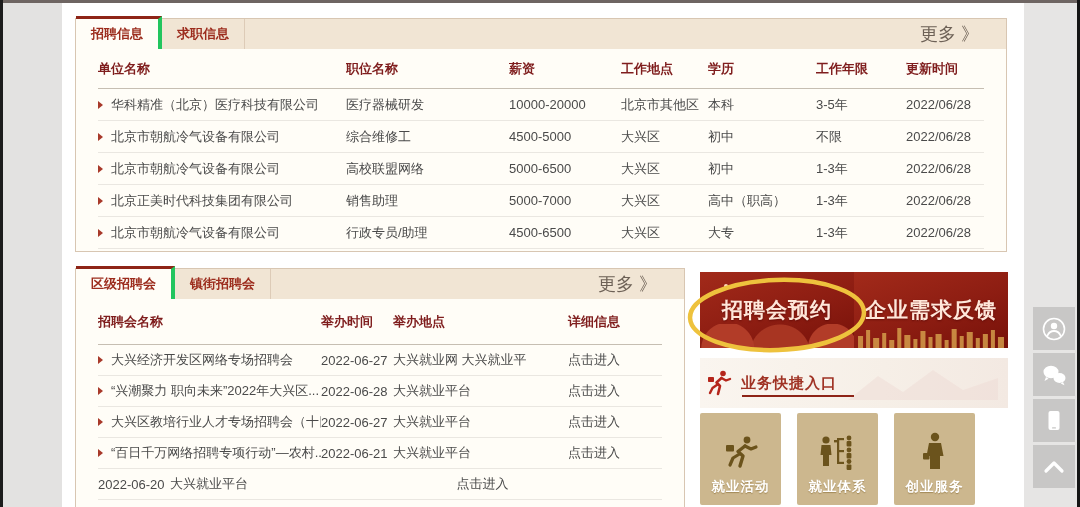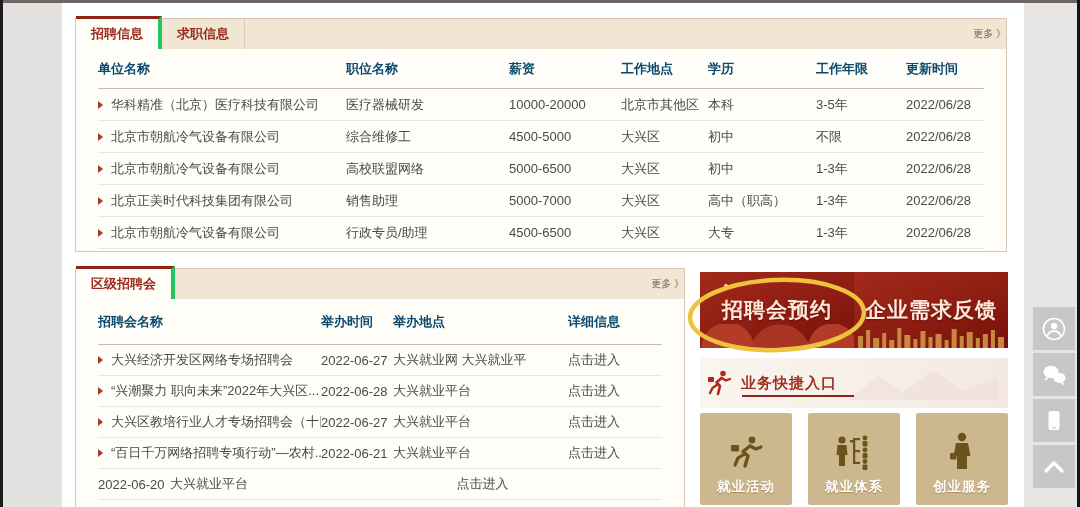--- a/index.html
+++ b/index.html
@@ -18,27 +18,27 @@
 
   
   .box { position:absolute; background:#fffdf7; border:1px solid #d8c6b2; }
   .box-recruit { left:75px; top:18px; width:932px; height:234px; }
   .box-fair    { left:75px; top:268px; width:610px; height:245px; }
   .tabstrip { height:30px; background:#f1e5d4; display:flex; align-items:stretch; }
   .tab { padding:0 15px; display:flex; align-items:center; font-size:13px; font-weight:bold;
          color:#9c2c1d; cursor:pointer; border-right:1px solid #ddcbb7; white-space:nowrap; }
   .tab.active { position:relative; background:#fffdf7; margin-top:-3px;
                 border-top:3px solid #8e2417; border-right:4px solid #22c55e; }
-  .more { margin-left:auto; font-size:10px; color:#6d6156; display:flex; align-items:center;
-          padding-right:0; cursor:pointer; white-space:nowrap; }
+  .more { margin-left:auto; font-size:18px; color:#6d6156; display:flex; align-items:center;
+          padding-right:27px; cursor:pointer; white-space:nowrap; }
 
   
   .tbl { margin:0 22px; }
   .thead { display:flex; align-items:center; border-bottom:1px solid #c6beb2;
-           font-weight:bold; color:#0c4a6e; font-size:13px; }
+           font-weight:bold; color:#7f1d1d; font-size:13px; }
   .box-recruit .thead { height:40px; }
   .box-fair    .thead { height:46px; }
   .tr { display:flex; align-items:center; border-bottom:1px solid #eae7e1;
         font-size:13px; color:#4a4a4a; cursor:pointer; }
   .box-recruit .tr { height:32px; }
   .box-fair    .tr { height:31px; }
   .td { white-space:nowrap; overflow:hidden; display:flex; align-items:center; }
   .arr { width:0; height:0; border-left:5px solid #a8392a; border-top:4px solid transparent;
          border-bottom:4px solid transparent; margin-right:8px; flex:none; }
   
@@ -65,21 +65,21 @@
   .ellipse-overlay { position:absolute; left:686px; top:276px; width:182px; height:78px;
                      z-index:5; pointer-events:none; transform:rotate(-2deg); }
 
   .quick { position:absolute; left:700px; top:358px; width:308px; height:50px;
            background:linear-gradient(90deg,#faf5ef 0%,#f6efe7 60%,#f3e9e2 100%); }
   .quick-inner { position:relative; height:100%; display:flex; align-items:center; padding-left:6px; }
   .quick-title { font-size:15px; font-weight:bold; color:#a03325; margin-left:8px; letter-spacing:1px; }
   .quick-underline { position:absolute; left:42px; top:37px; width:112px; height:2px; background:#8e2417; }
   .mountain { position:absolute; right:10px; top:8px; width:150px; height:34px; opacity:.5; }
 
-  .cards { position:absolute; left:700px; top:413px; width:308px; height:92px; display:flex; gap:16px; }
+  .cards { position:absolute; left:700px; top:413px; width:275px; height:92px; display:flex; gap:16px; }
   .card { flex:1; background:#ccb78e; border-radius:2px; display:flex; flex-direction:column;
           align-items:center; justify-content:flex-end; padding-bottom:9px; cursor:pointer; }
   .card .icon { height:46px; display:flex; align-items:flex-end; justify-content:center; margin-bottom:8px; }
   .card .label { font-size:13.5px; font-weight:bold; color:#ffffff; letter-spacing:1px;
                  text-shadow:0 1px 1px rgba(120,90,30,.5); }
 
   
   .floatbar { position:absolute; left:1033px; top:307px; width:42px; z-index:45; }
   .fbtn { width:42px; height:43px; margin-bottom:3px; background:#c8c7c6; display:flex;
           align-items:center; justify-content:center; cursor:pointer; }
@@ -168,20 +168,21 @@
       <div class="td r-c5">大专</div>
       <div class="td r-c6">1-3年</div>
       <div class="td r-c7">2022/06/28</div>
     </div>
   </div>
 </div>
 
 <div class="box box-fair">
   <div class="tabstrip">
     <div class="tab active">区级招聘会</div>
+    <div class="tab">镇街招聘会</div>
     <div class="more">更多 》</div>
   </div>
   <div class="tbl">
     <div class="thead">
       <div class="td f-c1">招聘会名称</div>
       <div class="td f-c2">举办时间</div>
       <div class="td f-c3">举办地点</div>
       <div class="td f-c4">详细信息</div>
     </div>
     <div class="tr">

